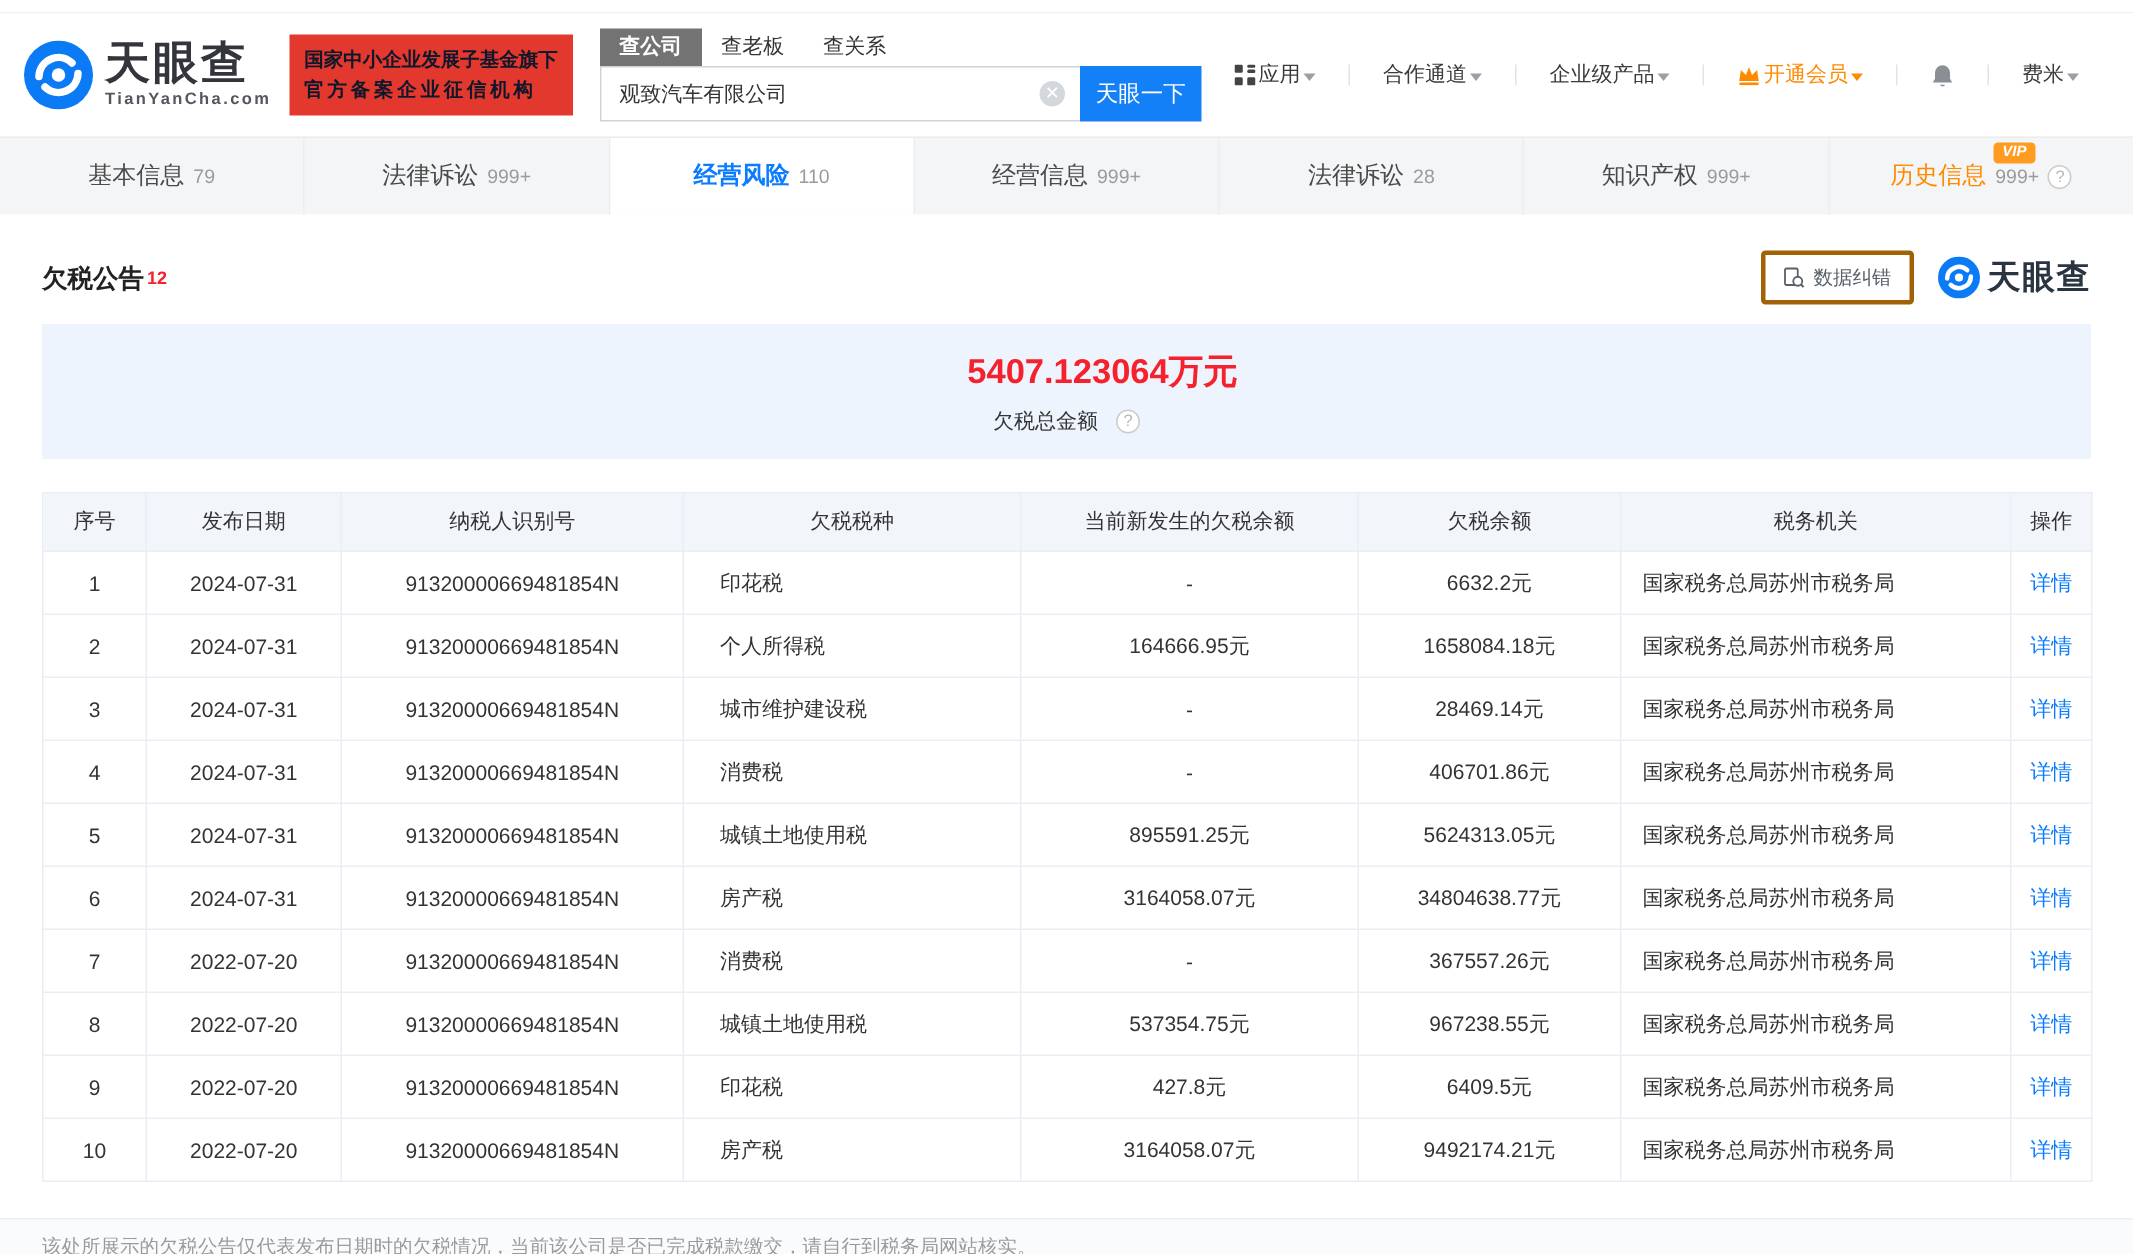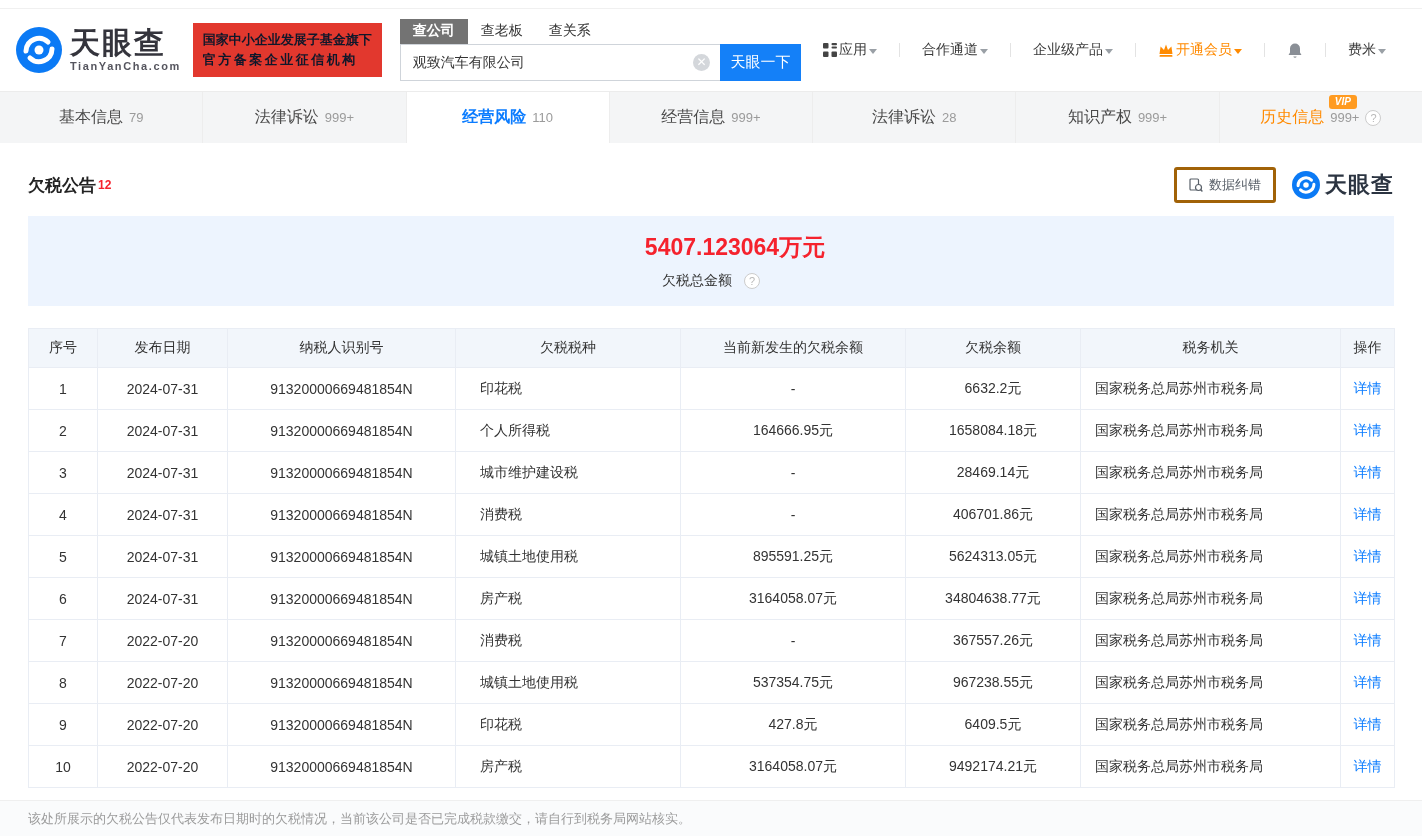--- a/index.html
+++ b/index.html
@@ -74,21 +74,21 @@
   .tax-table { margin:22px 28px 0; border-collapse:collapse; table-layout:fixed; width:1366px; font-size:14px; }
   .tax-table th { background:#f2f6fb; font-weight:normal; color:#333; height:39px;
     border:1px solid #e9edf4; text-align:center; }
   .tax-table td { height:42px; border:1px solid #e9edf4; color:#333; background:#fff; }
   td.a-c, th.a-c { text-align:center; }
   td.a-l { text-align:left; padding-left:24px; }
   td.a-l2 { text-align:left; padding-left:14px; }
   .detail-link { color:#0b7cff; text-decoration:none; cursor:pointer; }
 
   
-  .footer { position:absolute; left:0; bottom:0; width:1422px; height:36px; background:#fafbfc;
+  .footer { position:absolute; left:0; bottom:0; width:1422px; height:24px; background:#fafbfc;
     border-top:1px solid #efefef; line-height:35px; padding-left:28px; font-size:13px; color:#9b9b9b; }
 </style>
 </head>
 <body>
 
 <div class="topline"></div>
 
 <div class="header">
   <div class="logo">
     <svg width="46" height="46" viewBox="0 0 46 46">

